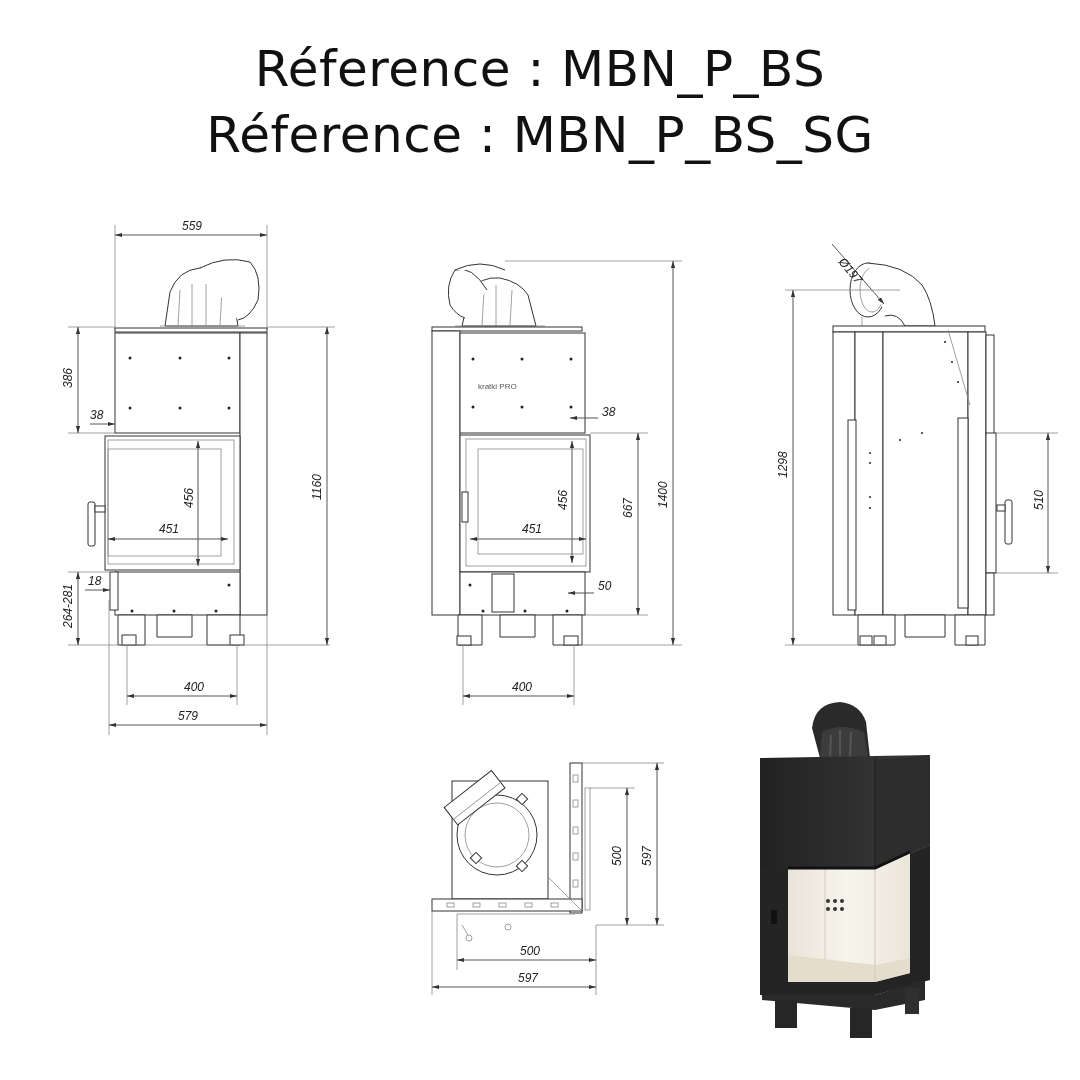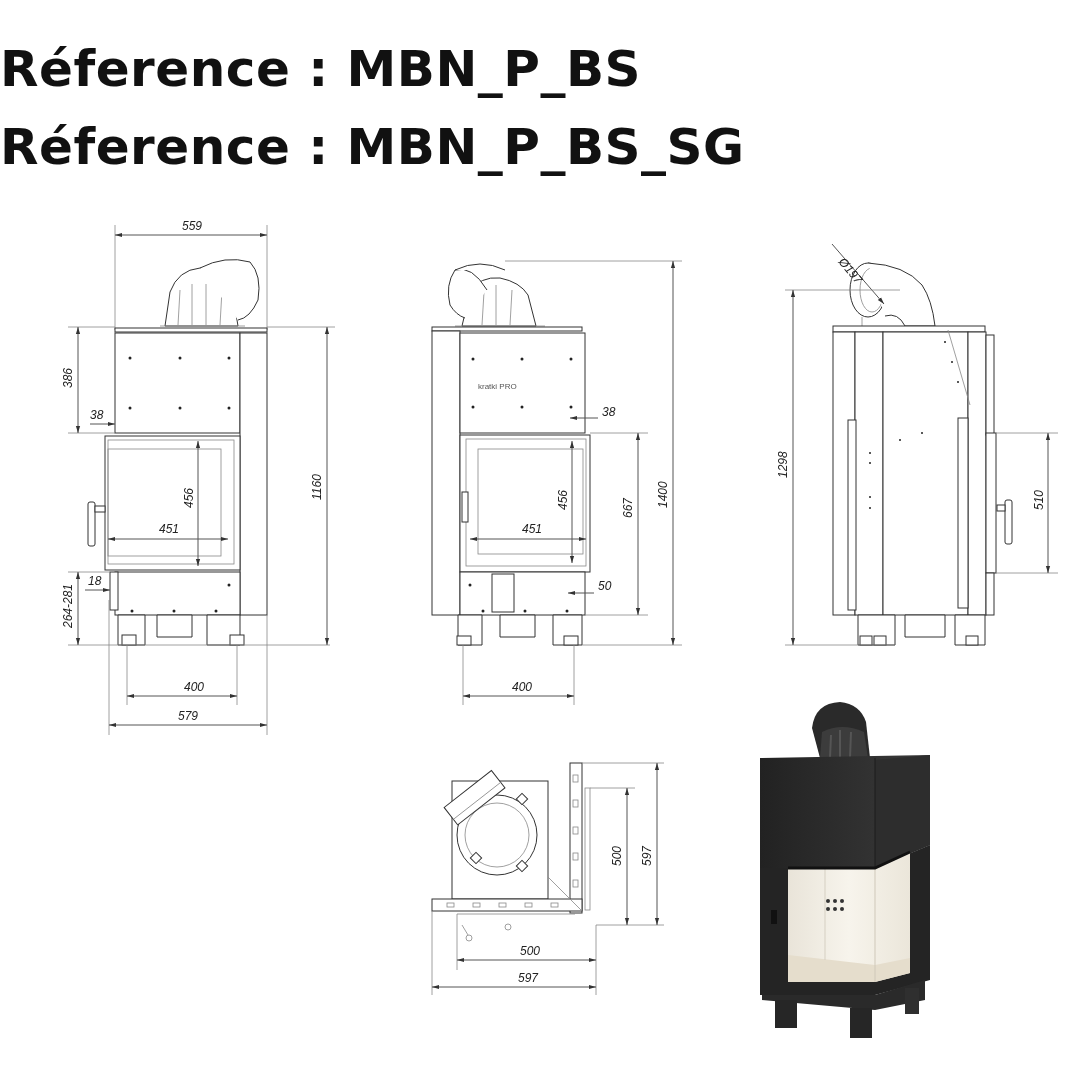--- a/index.html
+++ b/index.html
@@ -1,19 +1,19 @@
 <!DOCTYPE html>
 <html><head>
 <meta charset="utf-8">
 <style>
   html, body { margin:0; padding:0; background:#ffffff; }
   body { width:1080px; height:1080px; position:relative; overflow:hidden; font-family:"DejaVu Sans", sans-serif; }
-  .title { position:absolute; left:0; width:1080px; font-family:"DejaVu Sans", sans-serif; font-weight:700; color:#111; font-size:50px; letter-spacing:0.5px; }
+  .title { position:absolute; left:0; width:1080px; text-align:center; font-family:"DejaVu Sans", sans-serif; font-weight:400; color:#111; font-size:50px; letter-spacing:0.5px; }
   #t1 { top:40px; }
-  #t2 { top:118px; }
+  #t2 { top:106px; }
   svg { position:absolute; left:0; top:0; }
   .dim { font-family:"Liberation Sans", sans-serif; font-size:12px; font-style:italic; fill:#222; }
   .ln { stroke:#555; stroke-width:1; fill:none; }
   .thin { stroke:#888; stroke-width:0.8; fill:none; }
   .body { stroke:#333; stroke-width:1; fill:#fff; }
   .dot { fill:#222; }
 </style>
 </head>
 <body>
 

